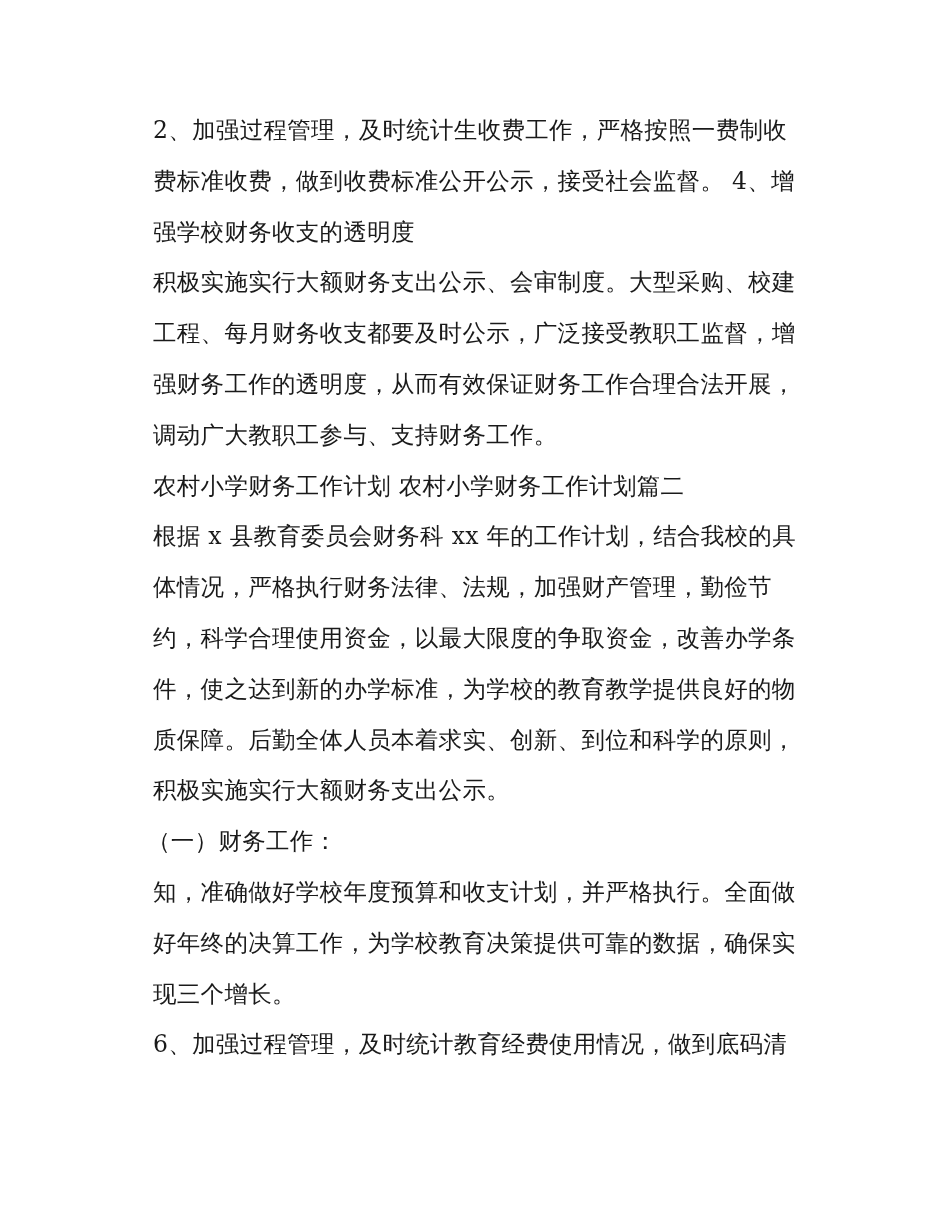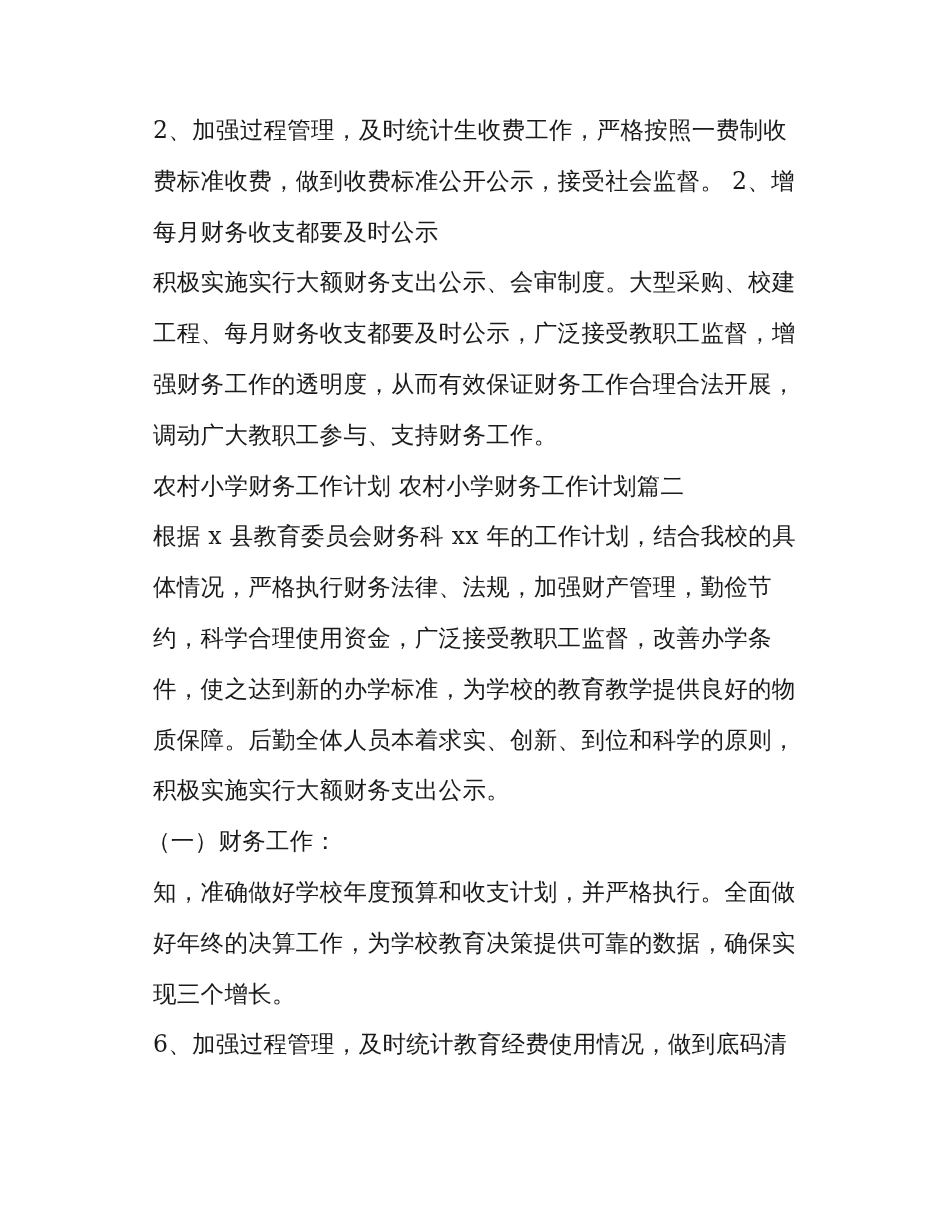--- a/index.html
+++ b/index.html
@@ -39,30 +39,30 @@
     .line.indent-paren {
       margin-left: -6px;
     }
   </style>
 </head>
 <body>
 
 <div class="page">
   <div class="content">
     <div class="line">2、加强过程管理，及时统计生收费工作，严格按照一费制收</div>
-    <div class="line">费标准收费，做到收费标准公开公示，接受社会监督。 2、增</div>
-    <div class="line">每月财务收支都要及时公示</div>
+    <div class="line">费标准收费，做到收费标准公开公示，接受社会监督。 4、增</div>
+    <div class="line">强学校财务收支的透明度</div>
     <div class="line">积极实施实行大额财务支出公示、会审制度。大型采购、校建</div>
     <div class="line">工程、每月财务收支都要及时公示，广泛接受教职工监督，增</div>
     <div class="line">强财务工作的透明度，从而有效保证财务工作合理合法开展，</div>
     <div class="line">调动广大教职工参与、支持财务工作。</div>
     <div class="line">农村小学财务工作计划 农村小学财务工作计划篇二</div>
     <div class="line">根据 x 县教育委员会财务科 xx 年的工作计划，结合我校的具</div>
     <div class="line">体情况，严格执行财务法律、法规，加强财产管理，勤俭节</div>
-    <div class="line">约，科学合理使用资金，广泛接受教职工监督，改善办学条</div>
+    <div class="line">约，科学合理使用资金，以最大限度的争取资金，改善办学条</div>
     <div class="line">件，使之达到新的办学标准，为学校的教育教学提供良好的物</div>
     <div class="line">质保障。后勤全体人员本着求实、创新、到位和科学的原则，</div>
     <div class="line">积极实施实行大额财务支出公示。</div>
     <div class="line indent-paren">（一）财务工作：</div>
     <div class="line">知，准确做好学校年度预算和收支计划，并严格执行。全面做</div>
     <div class="line">好年终的决算工作，为学校教育决策提供可靠的数据，确保实</div>
     <div class="line">现三个增长。</div>
     <div class="line">6、加强过程管理，及时统计教育经费使用情况，做到底码清</div>
   </div>
 </div>

